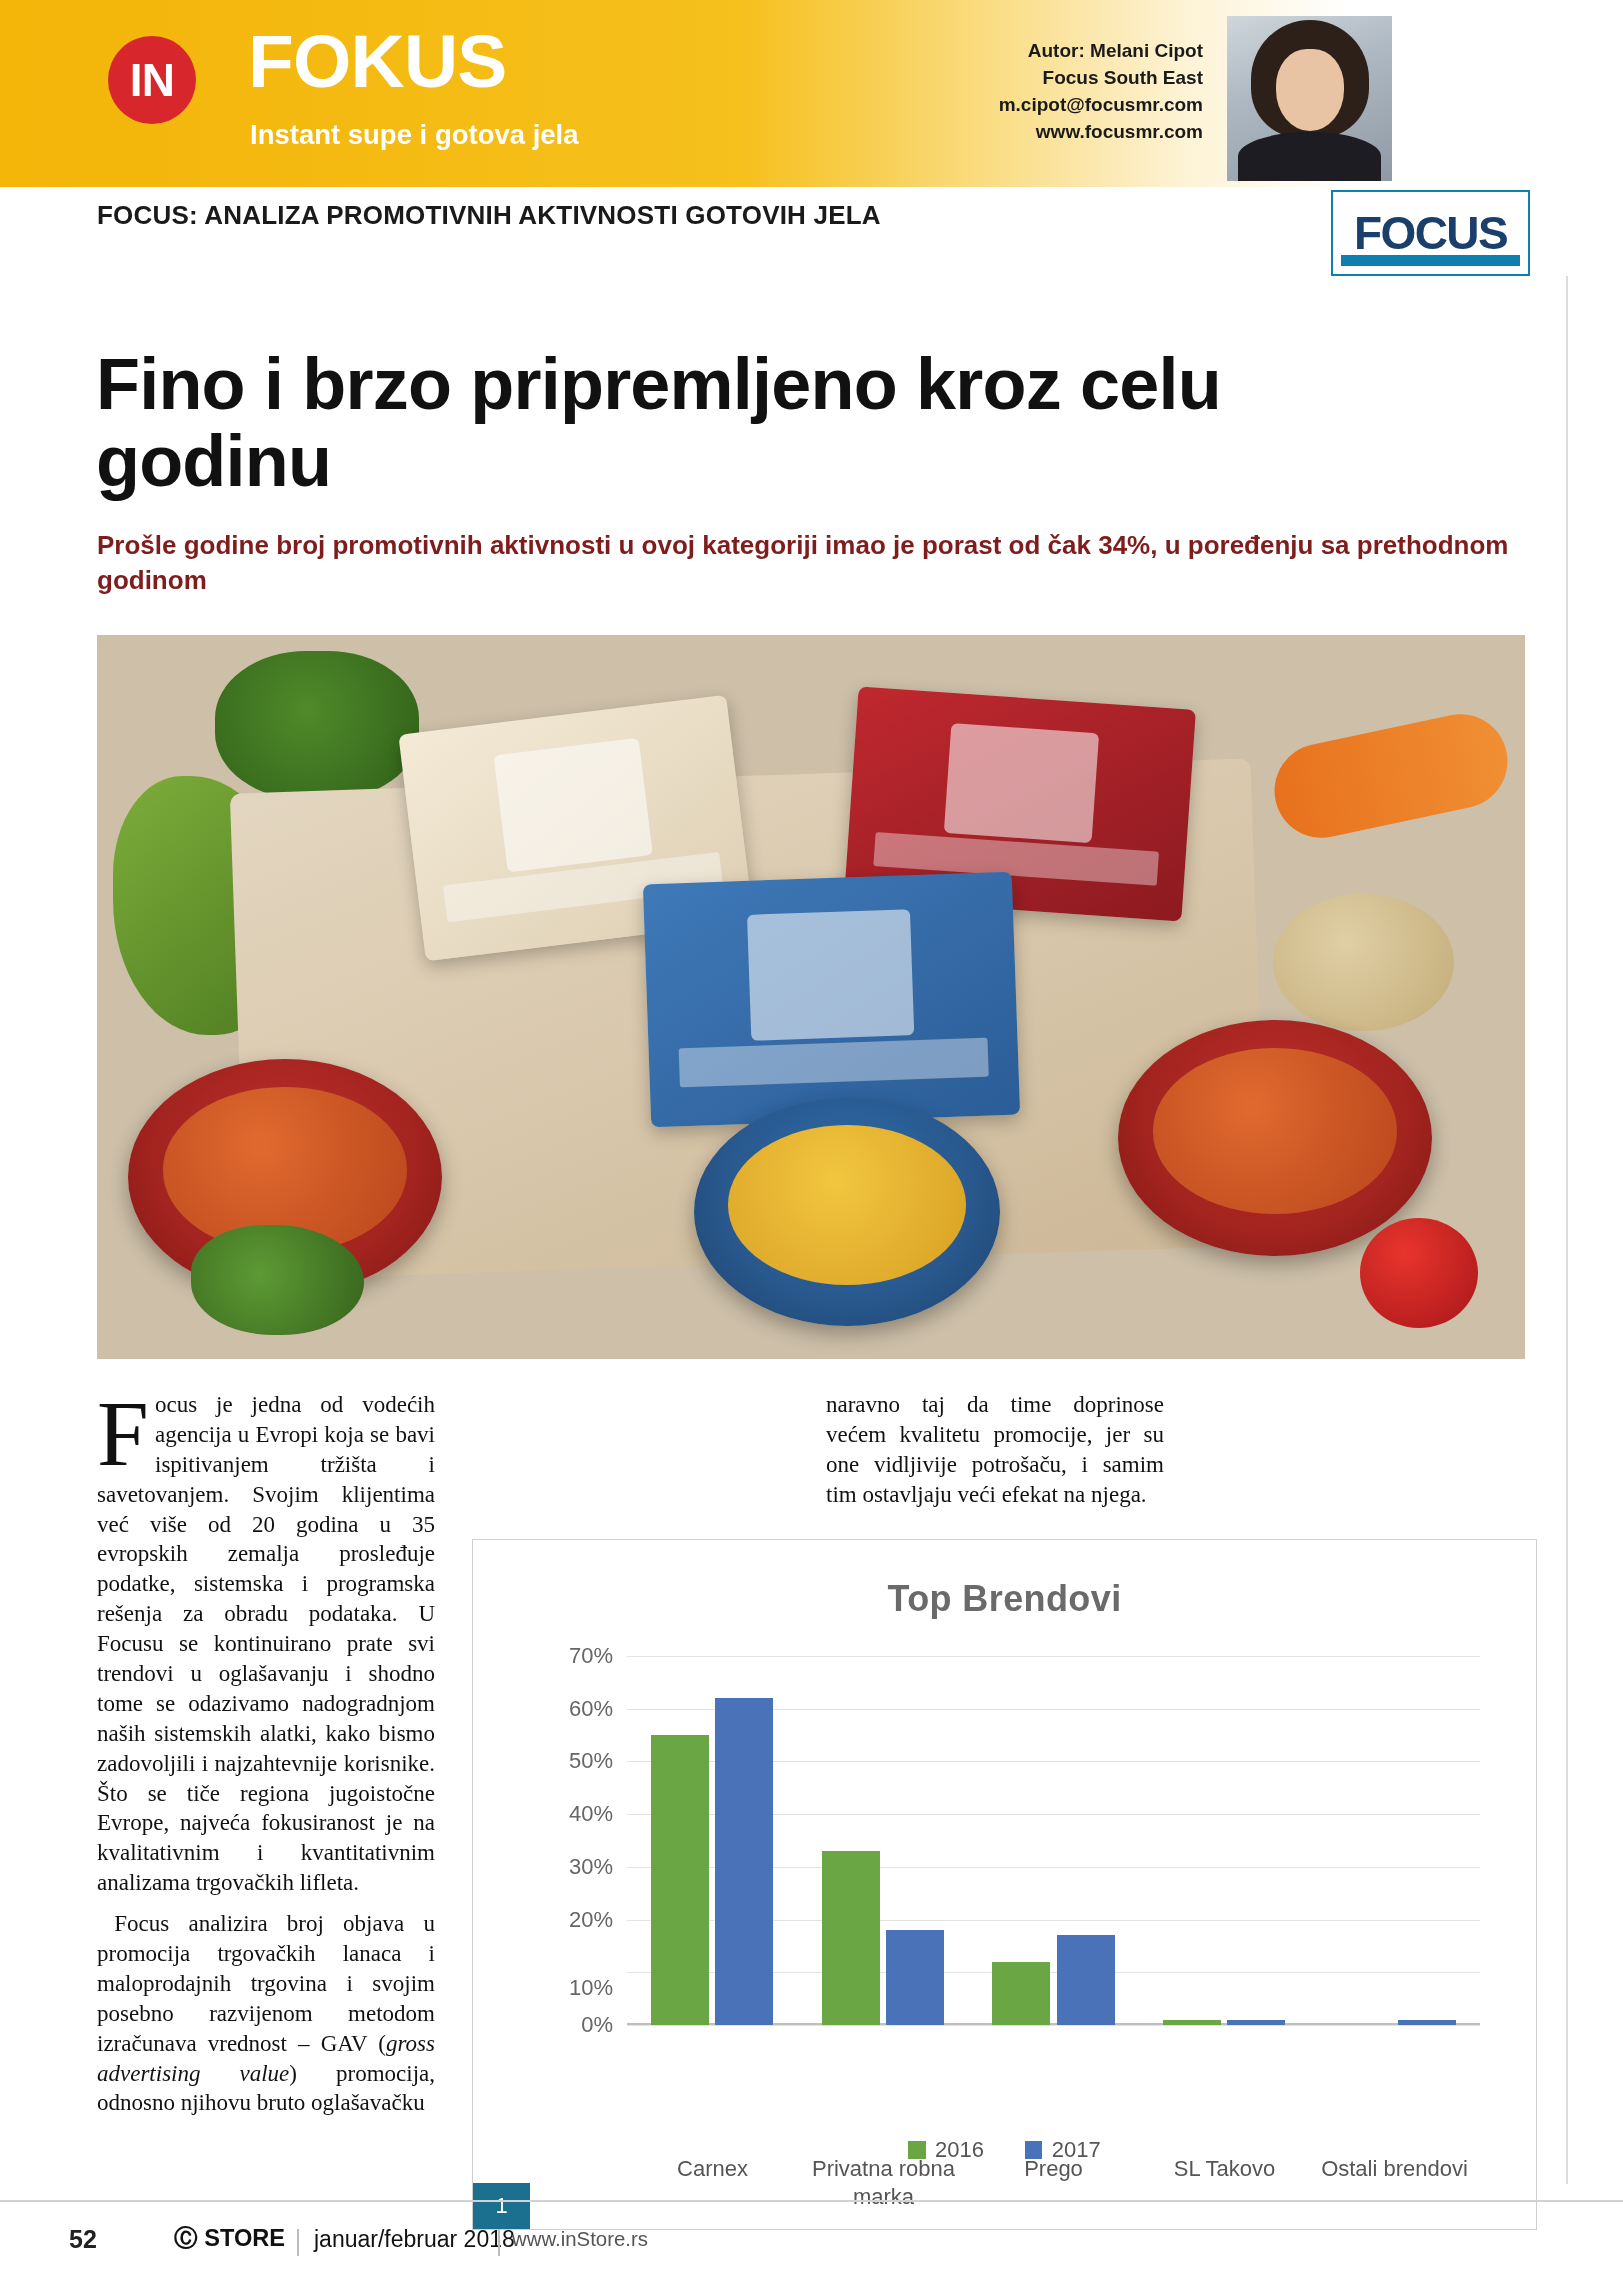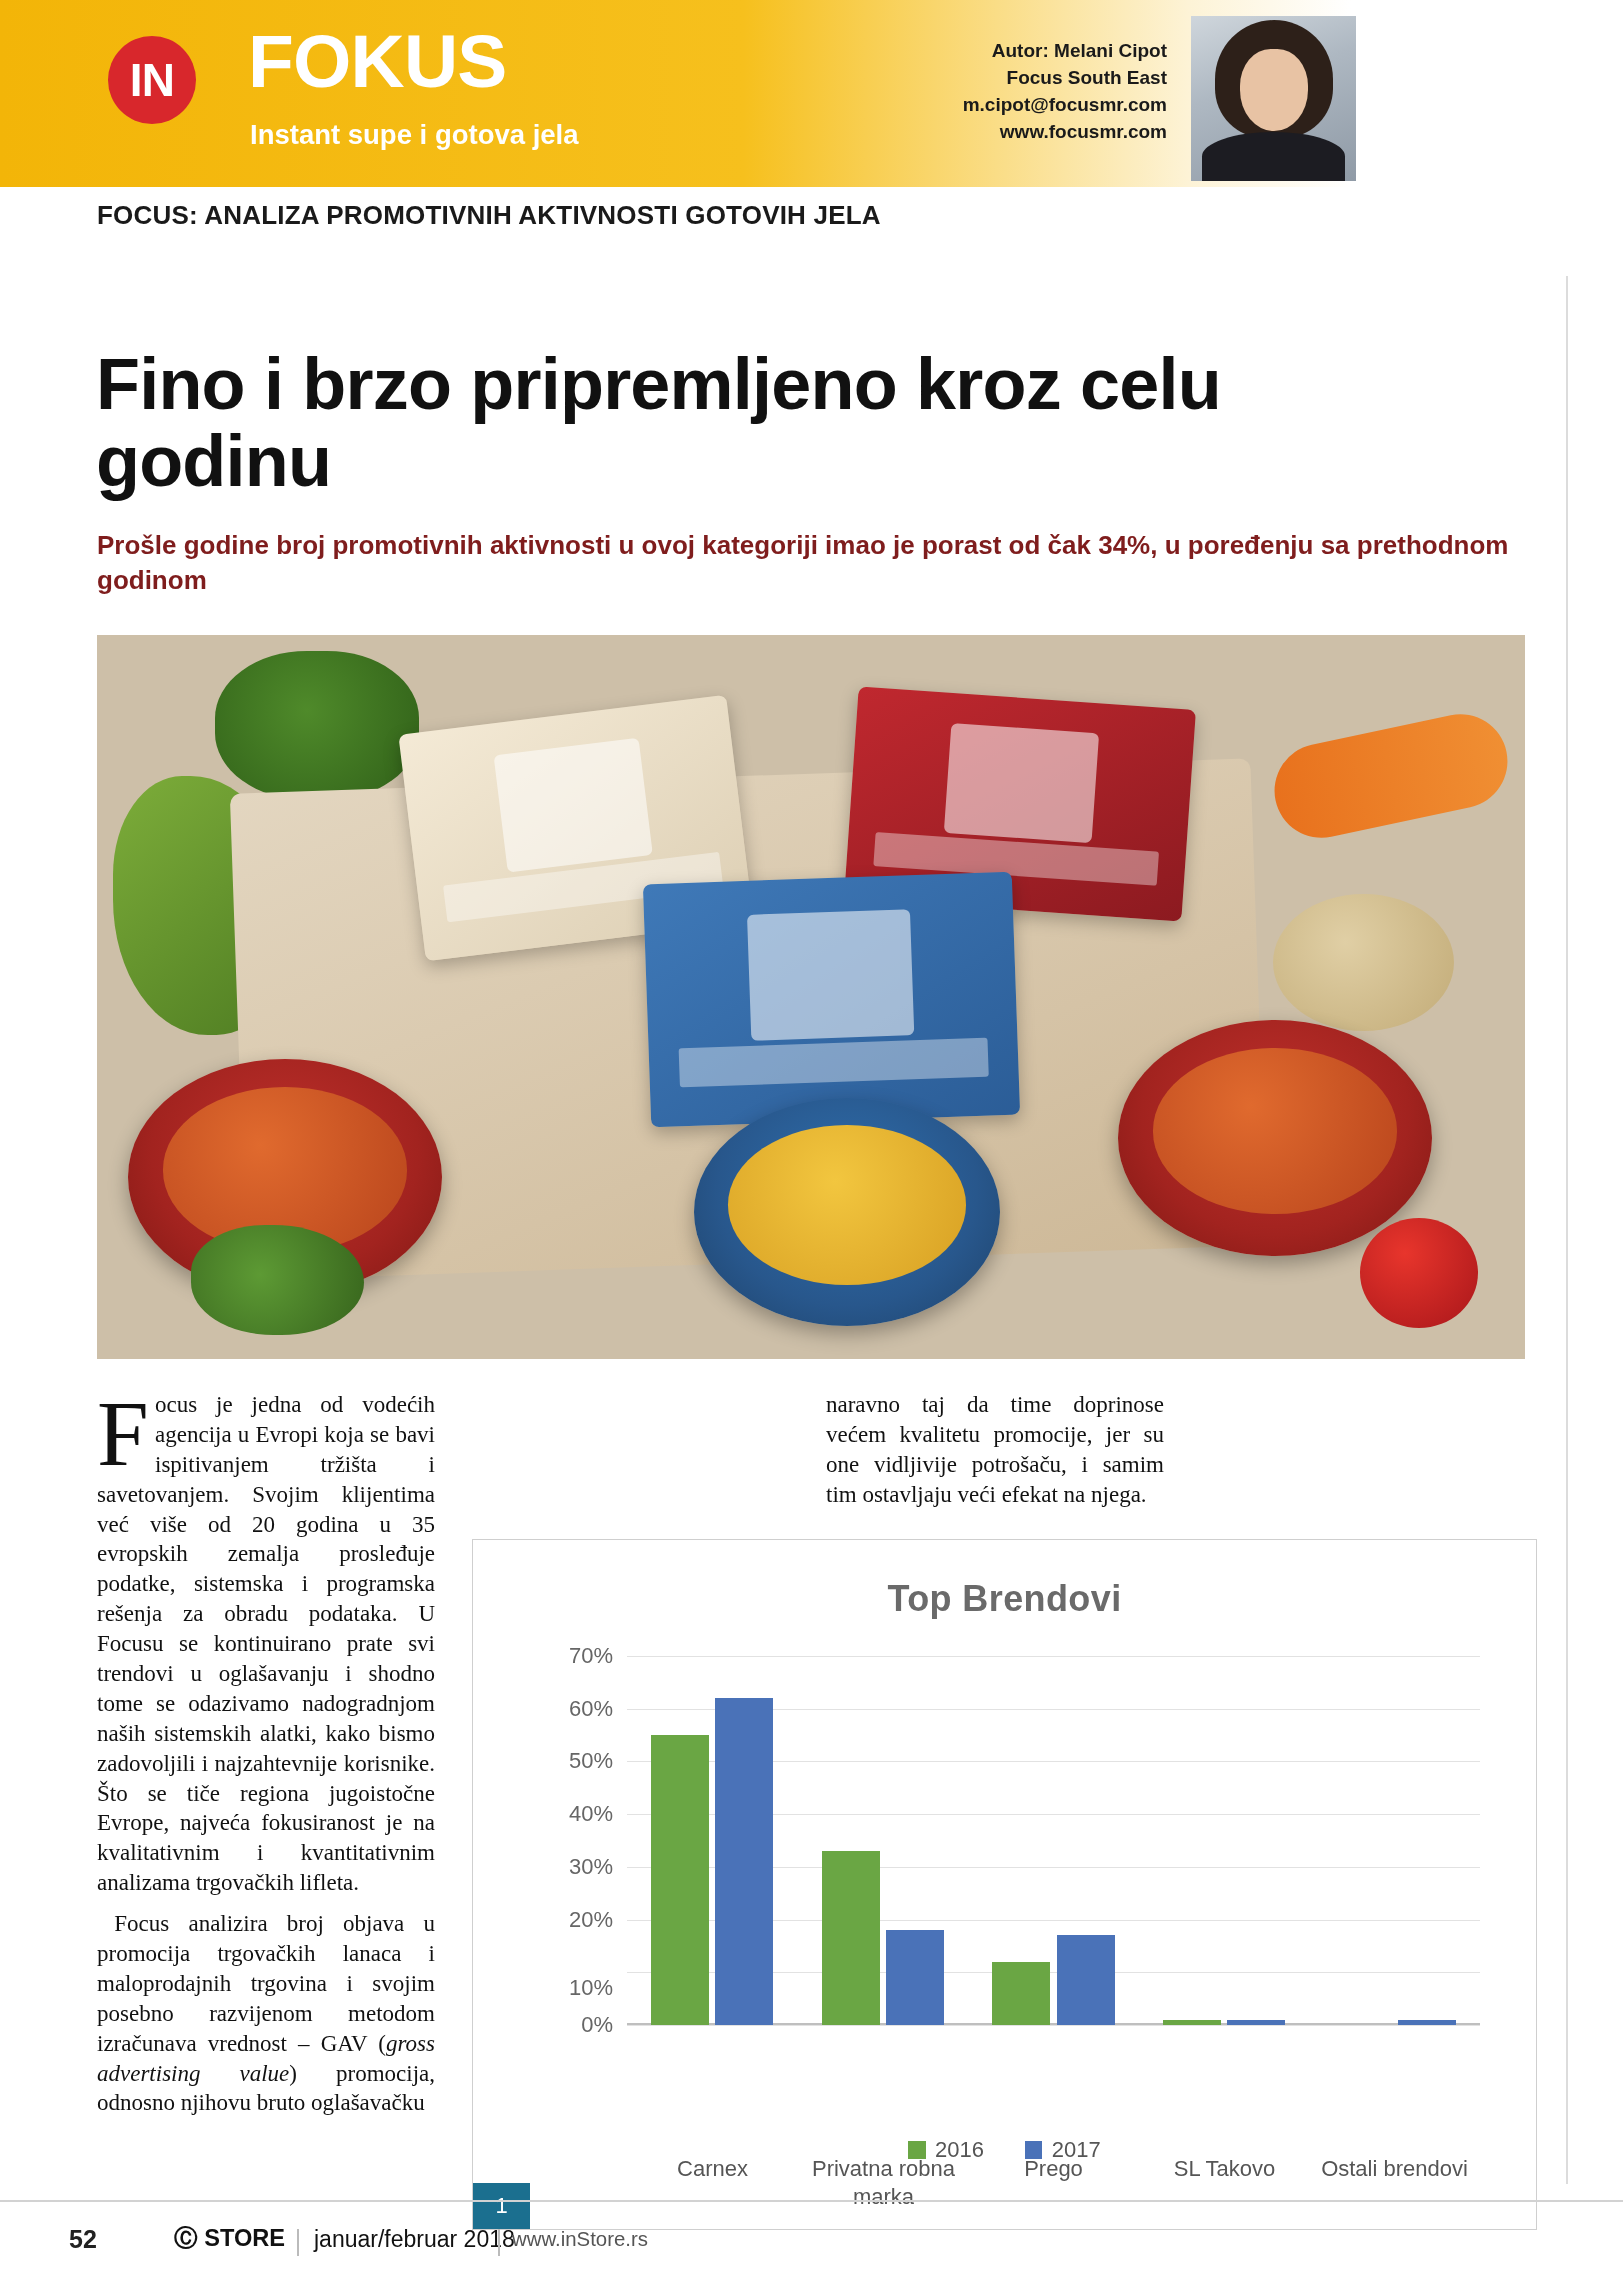--- a/index.html
+++ b/index.html
@@ -21,20 +21,21 @@
     background: #fff;
   }
 
   
   .masthead {
     position: absolute;
     left: 0; top: 0;
     width: 1458px;
     height: 187px;
     background: linear-gradient(90deg, #f5b60b 0%, #f5be16 40%, #ffffff 78%, #ffffff 100%);
+    padding-left: 36px;
   }
   .masthead-bar {
     position: absolute;
     left: 0; top: 0;
     width: 1351px;
     height: 187px;
     background: linear-gradient(90deg,#f3b508 0%, #f6c01d 55%, #fdf3d6 88%, #ffffff 100%);
   }
   .in-badge {
     position: absolute;
@@ -462,20 +463,24 @@
       <div>www.focusmr.com</div>
     </div>
 
     <div class="author-photo">
       <div class="hair"></div>
       <div class="face"></div>
       <div class="shoulders"></div>
     </div>
   </div>
 
+  <div class="focus-logo">
+    <span class="focus-logo-text">FOCUS</span>
+    <span class="focus-logo-underline"></span>
+  </div>
 
   <div class="kicker">FOCUS: ANALIZA PROMOTIVNIH AKTIVNOSTI GOTOVIH JELA</div>
 
   <h1 class="headline">Fino i brzo pripremljeno kroz celu godinu</h1>
   <div class="standfirst">Prošle godine broj promotivnih aktivnosti u ovoj kategoriji imao je porast od čak 34%, u poređenju sa prethodnom godinom</div>
 
   <div class="hero">
     <div class="veg-broccoli"></div>
     <div class="veg-peas"></div>
     <div class="veg-carrot"></div>

